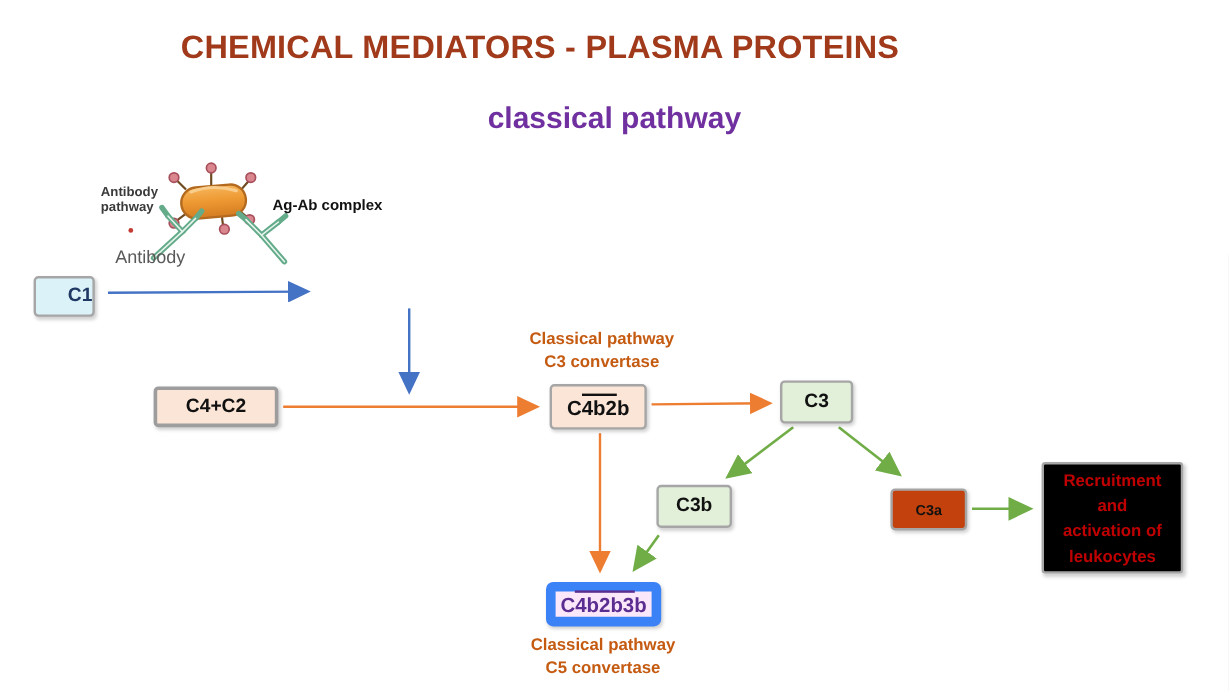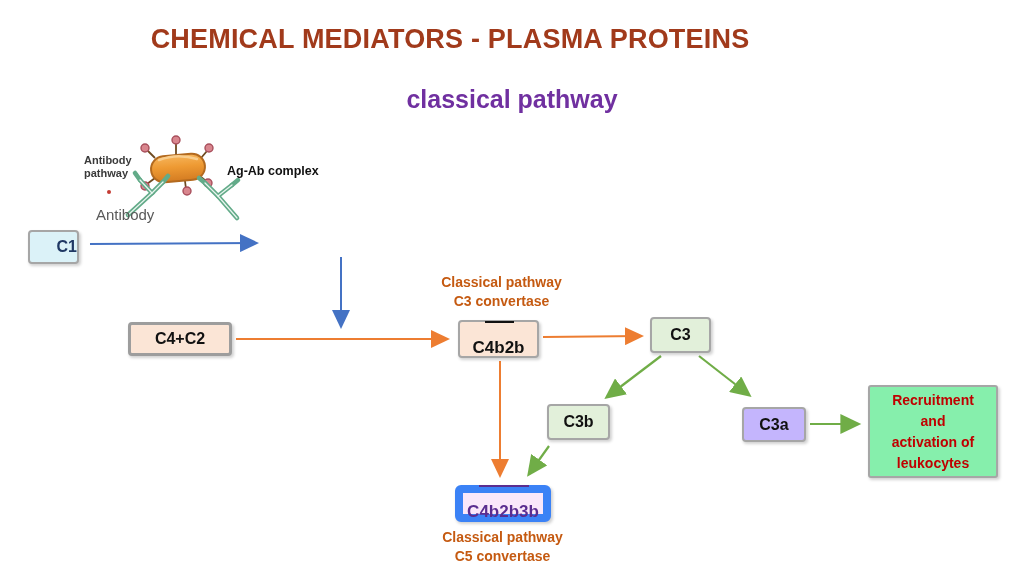--- a/index.html
+++ b/index.html
@@ -17,30 +17,30 @@
     left:0;top:85px;width:1024px;text-align:center;
     font-size:25px;font-weight:bold;color:#7030a0;
   }
   .box{
     display:flex;align-items:center;justify-content:center;
     border:2px solid #a6a6a6;border-radius:4px;font-weight:bold;
     box-shadow:1.5px 2px 3px rgba(0,0,0,.18);box-sizing:border-box;
     color:#111;background:#fff;
   }
   .boxtext{white-space:nowrap;}
-  .ov{display:inline-block;border-top:2px solid currentColor;padding-top:16px;line-height:1.05;}
+  .ov{display:inline-block;border-top:2px solid currentColor;padding-top:2px;line-height:1.05;}
   .b-c1{left:28px;top:230px;width:51px;height:34px;background:#dbf2f8;color:#1f3864;font-size:16px;justify-content:flex-end;}
   .b-ac1{left:268px;top:222px;width:150px;height:33px;background:#d5eff7;color:#1f3864;font-size:17px;}
   .b-c4c2{left:128px;top:322px;width:104px;height:34px;background:#fbe5d6;border-width:3px;border-color:#9d9d9d;font-size:16px;text-align:center;}
   .b-c4b2b{left:458px;top:320px;width:81px;height:38px;background:#fbe5d6;font-size:17px;}
   .b-c3{left:650px;top:317px;width:61px;height:36px;background:#e2f0da;font-size:16px;}
   .b-c3b{left:547px;top:404px;width:63px;height:36px;background:#e2f0da;font-size:16px;}
-  .b-c3a{left:742px;top:407px;width:64px;height:35px;background:#c4b5fd;font-size:16px;}
+  .b-c3a{left:742px;top:407px;width:64px;height:35px;background:#c2410c;font-size:12px;}
   .b-recruit{
-    left:868px;top:385px;width:130px;height:93px;background:#86efac;
+    left:868px;top:385px;width:118px;height:93px;background:#000000;
     color:#c00000;font-size:14px;line-height:21px;text-align:center;
     flex-direction:column;border-radius:3px;
   }
   .b-c4b2b3b{
     left:455px;top:485px;width:96px;height:37px;background:#fae7fa;
     border:8px solid #3b82f6;border-radius:6px;color:#5b2d90;font-size:17px;
   }
   .conv-label{
     text-align:center;font-size:14px;font-weight:bold;color:#c55a11;line-height:19px;
   }

